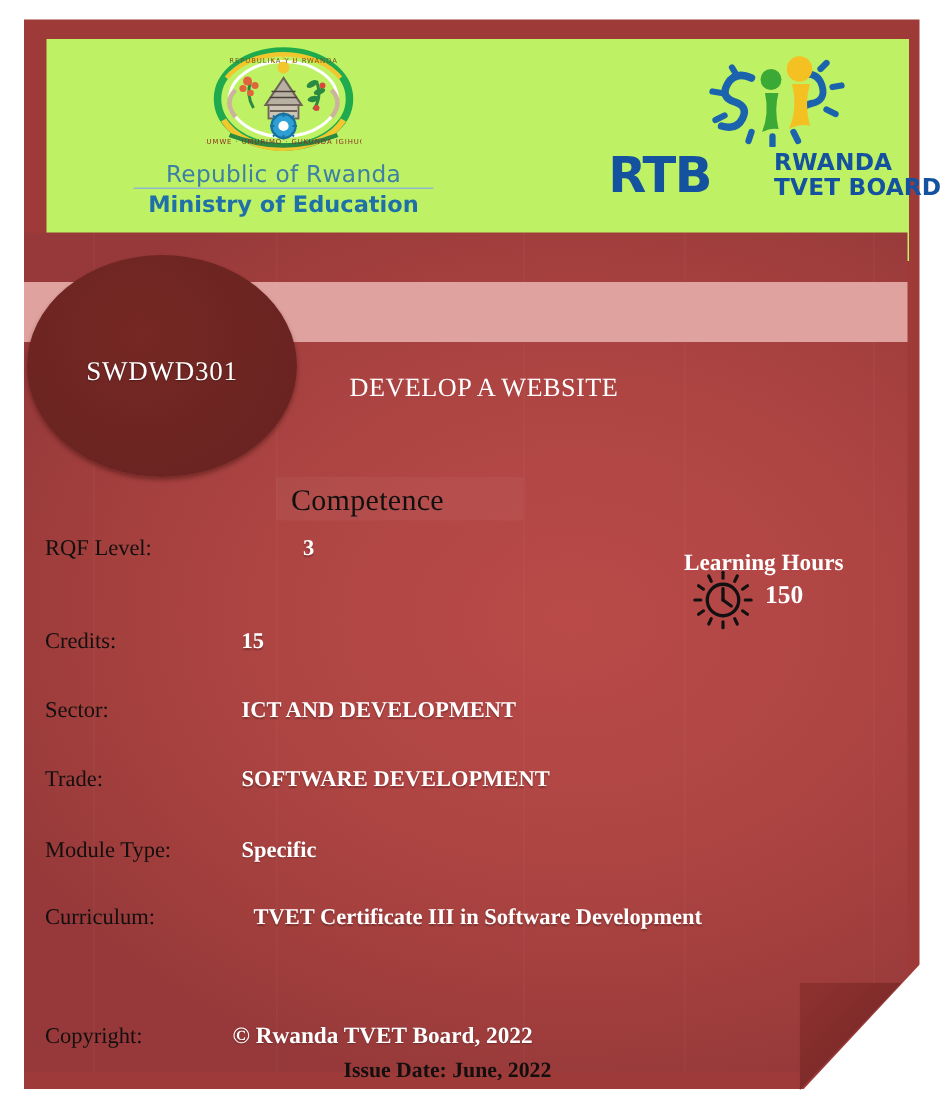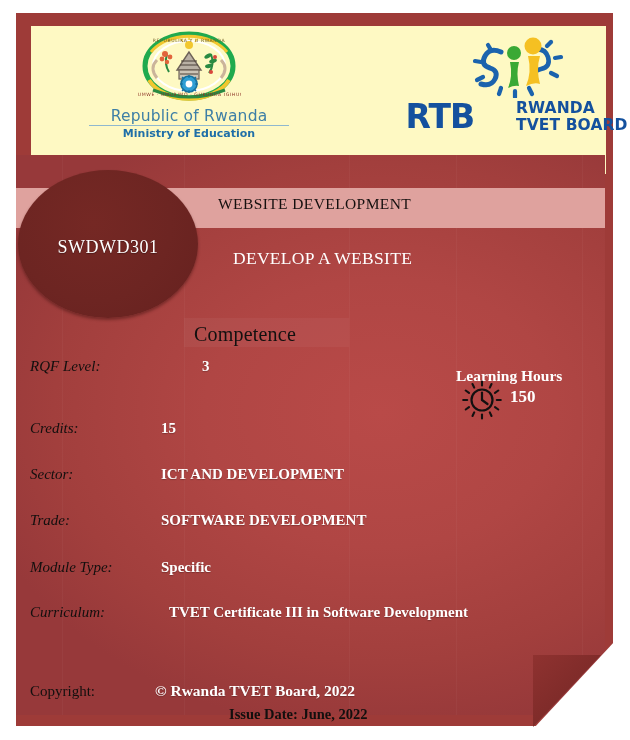--- a/index.html
+++ b/index.html
@@ -34,42 +34,42 @@
     box-sizing: border-box;
   }
 
   
   #logo-header {
     position: absolute;
     left: 31px;
     top: 26px;
     width: 575px;
     height: 148px;
-    background: #fef9c3;
+    background: #bef264;
     display: flex;
     align-items: center;
     box-sizing: border-box;
   }
   #logo-left  { position:absolute; left: 58px;  top: 4px;  width: 200px; height: 118px; }
   #logo-right { position:absolute; left: 378px; top: 10px; width: 215px; height: 108px; }
 
   .logo-caption-1 {
     font-family: "DejaVu Sans", sans-serif;
     font-size: 15.5px;
     color: #3e7fa6;
     letter-spacing: .2px;
     text-align: center;
     border-bottom: 1.5px solid #8fb8cf;
     padding-bottom: 1px;
     line-height: 1.05;
     white-space: nowrap;
   }
   .logo-caption-2 {
     font-family: "DejaVu Sans", sans-serif;
-    font-size: 11px;
+    font-size: 15px;
     font-weight: bold;
     color: #1f6fa8;
     text-align: center;
     line-height: 1.2;
     padding-top: 1px;
     white-space: nowrap;
   }
 
   .rtb-wordmark {
     display: flex;
@@ -216,21 +216,20 @@
     color: #ffffff;
   }
 
   
   .row { position: absolute; left: 14px; white-space: nowrap; }
   .row .lbl {
     position: absolute;
     left: 0;
     font-size: 15px;
     color: #120f0e;
-    font-style: italic;
   }
   .row .val {
     position: absolute;
     font-size: 15px;
     font-weight: bold;
     color: #ffffff;
     text-shadow: 0 1px 1px rgba(0,0,0,.25);
   }
 
   #row-rqf      { top: 203px; }
@@ -407,21 +406,20 @@
 
   <div id="body-panel">
 
     <div class="seam" style="left:46px;"></div>
     <div class="seam" style="left:168px;"></div>
     <div class="seam" style="left:333px;"></div>
     <div class="seam" style="left:440px;"></div>
     <div class="seam" style="left:566px;"></div>
 
     <div id="title-band"></div>
-    <div id="title-band-text">WEBSITE DEVELOPMENT</div>
 
     <div id="module-title">DEVELOP A WEBSITE</div>
 
     <div id="code-circle">
       <span id="code-circle-text">SWDWD301</span>
     </div>
 
     <div id="competence-strip"></div>
     <div id="competence-label">Competence</div>
 

